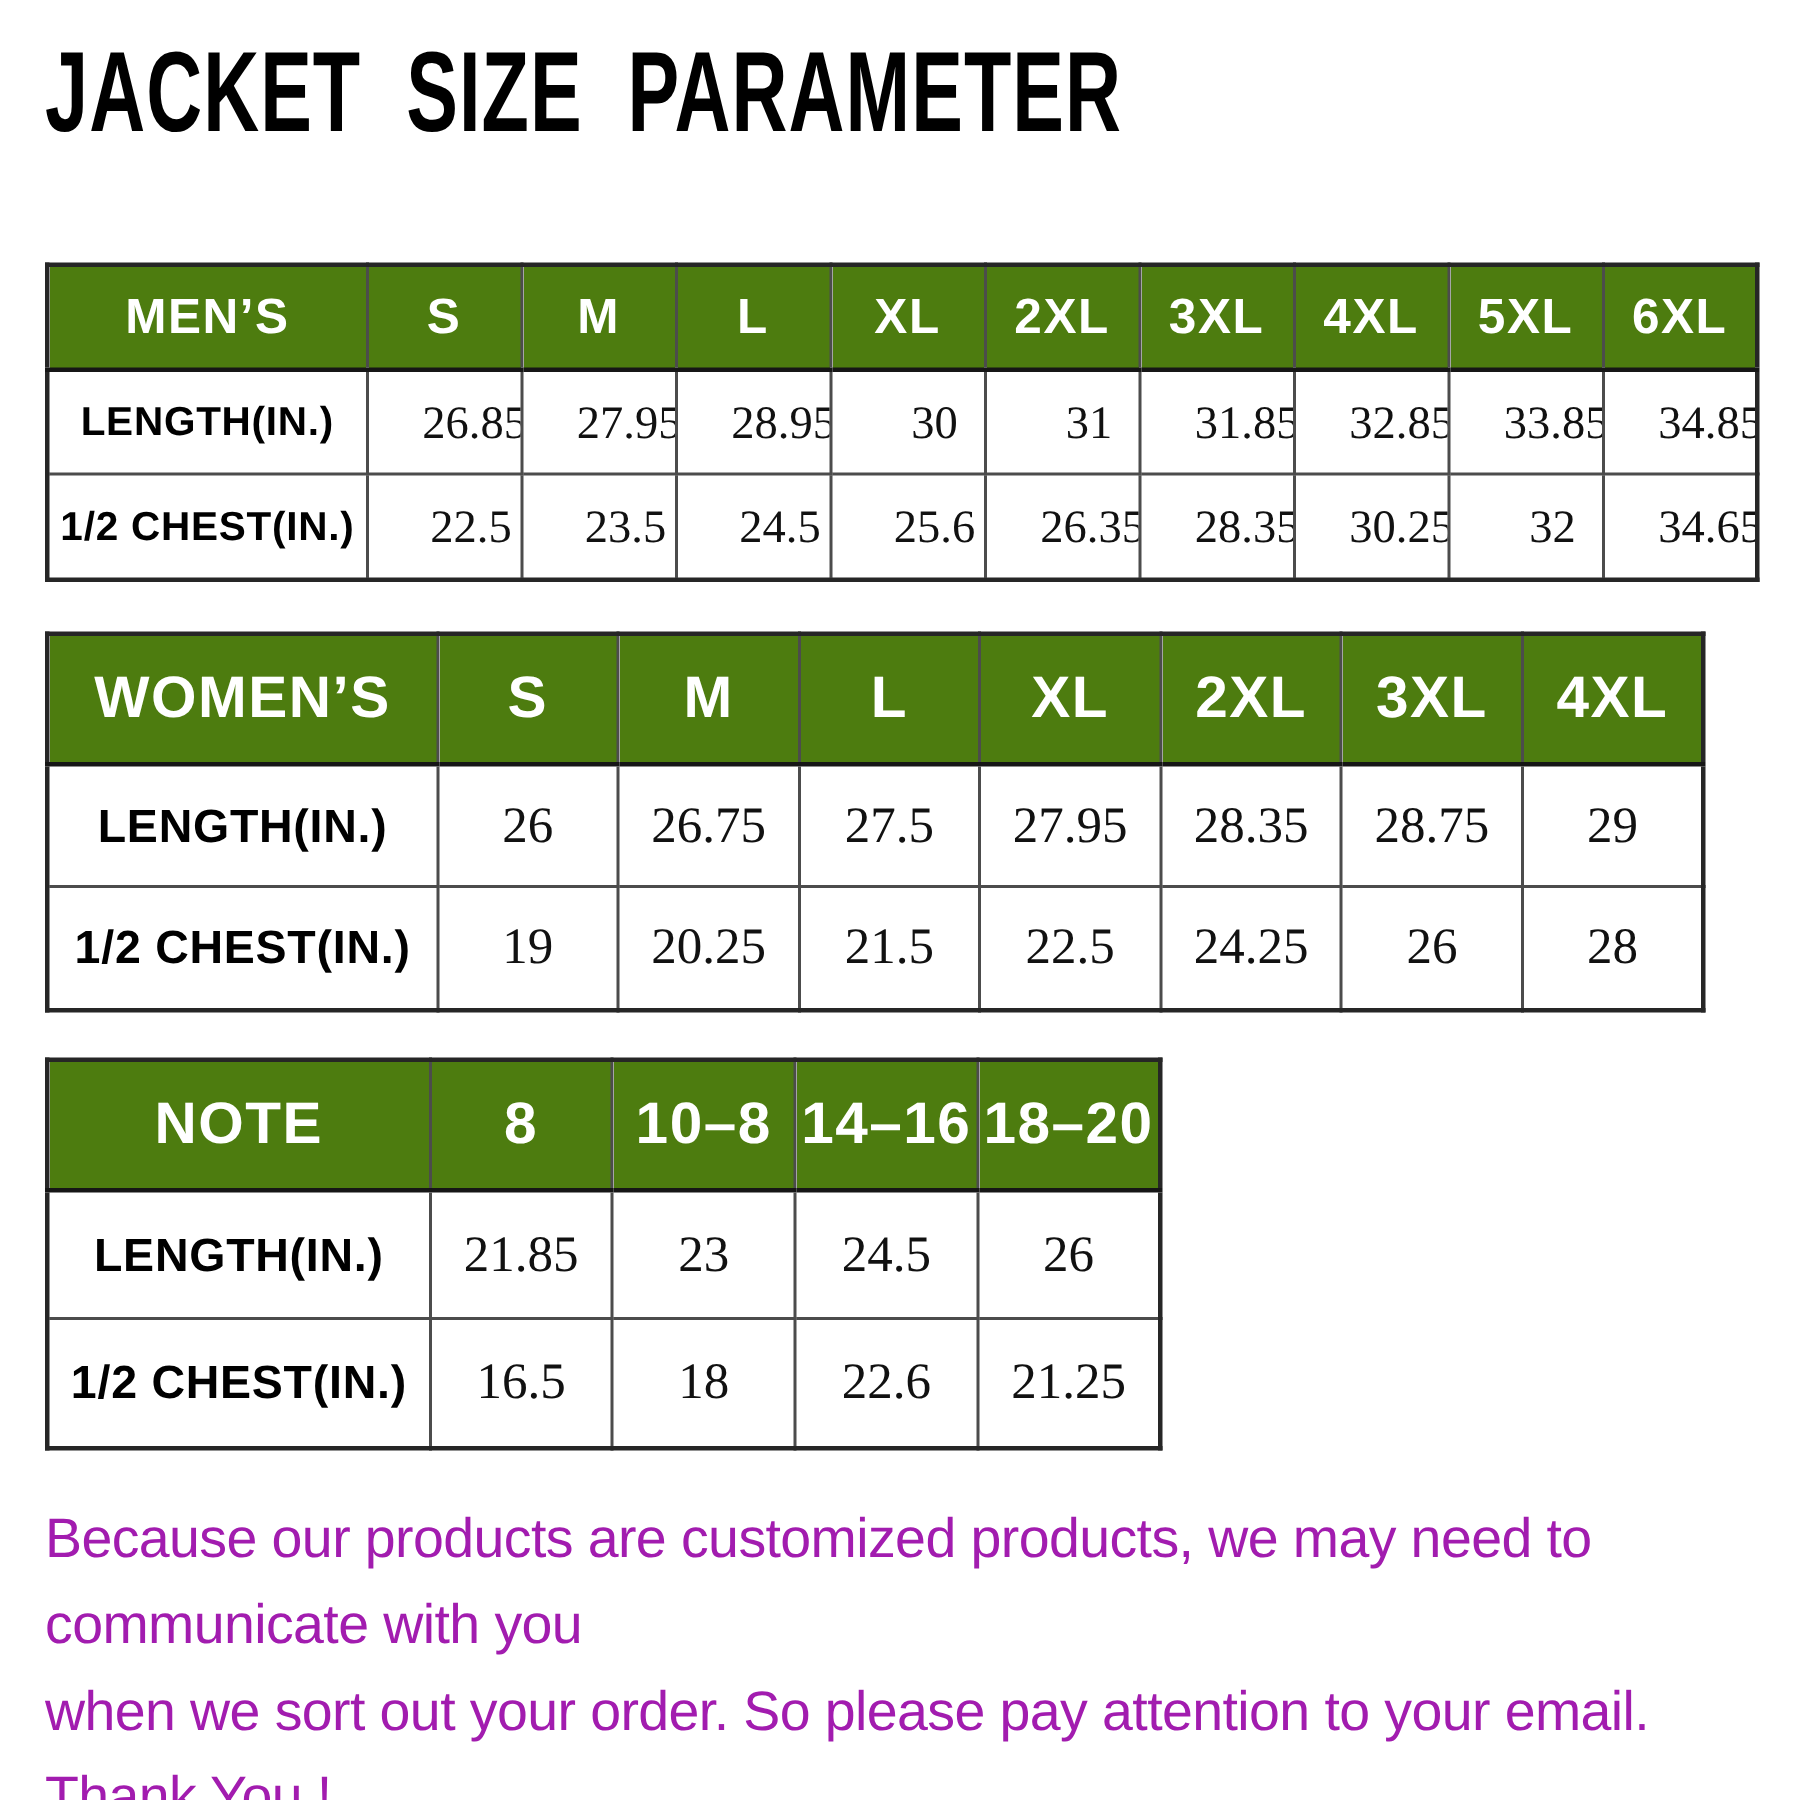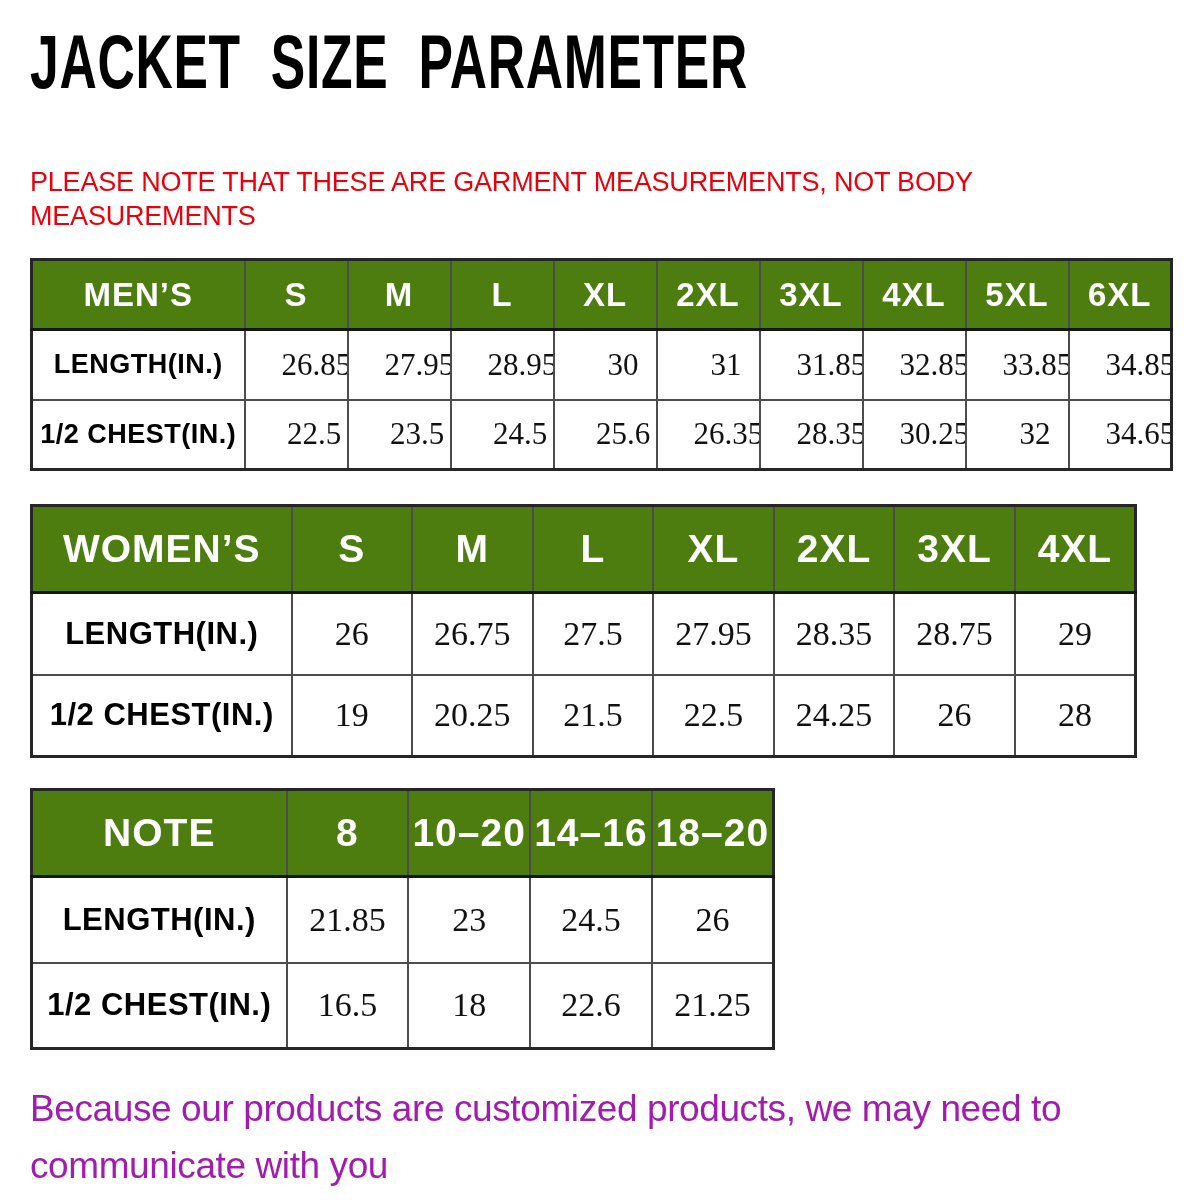--- a/index.html
+++ b/index.html
@@ -76,22 +76,20 @@
     white-space:nowrap;
   }
 </style>
 </head>
 <body>
 
 <div class="wrap">
 
   <h1 class="title">JACKET SIZE PARAMETER</h1>
 
-  <div class="note">PLEASE NOTE THAT THESE ARE GARMENT MEASUREMENTS, NOT BODY
-MEASUREMENTS</div>
 
   <section class="size-table t-men">
       <table>
         <colgroup>
           <col style="width: 213px;">
           <col>
           <col>
           <col>
           <col>
           <col>
@@ -198,21 +196,21 @@
           <col style="width: 255px;">
           <col>
           <col>
           <col>
           <col>
         </colgroup>
         <thead>
           <tr>
             <th class="label">NOTE</th>
             <th>8</th>
-            <th>10–20</th>
+            <th>10–8</th>
             <th>14–16</th>
             <th>18–20</th>
           </tr>
         </thead>
         <tbody>
           <tr>
             <td class="label">LENGTH(IN.)</td>
             <td class="val">21.85</td>
             <td class="val">23</td>
             <td class="val">24.5</td>

